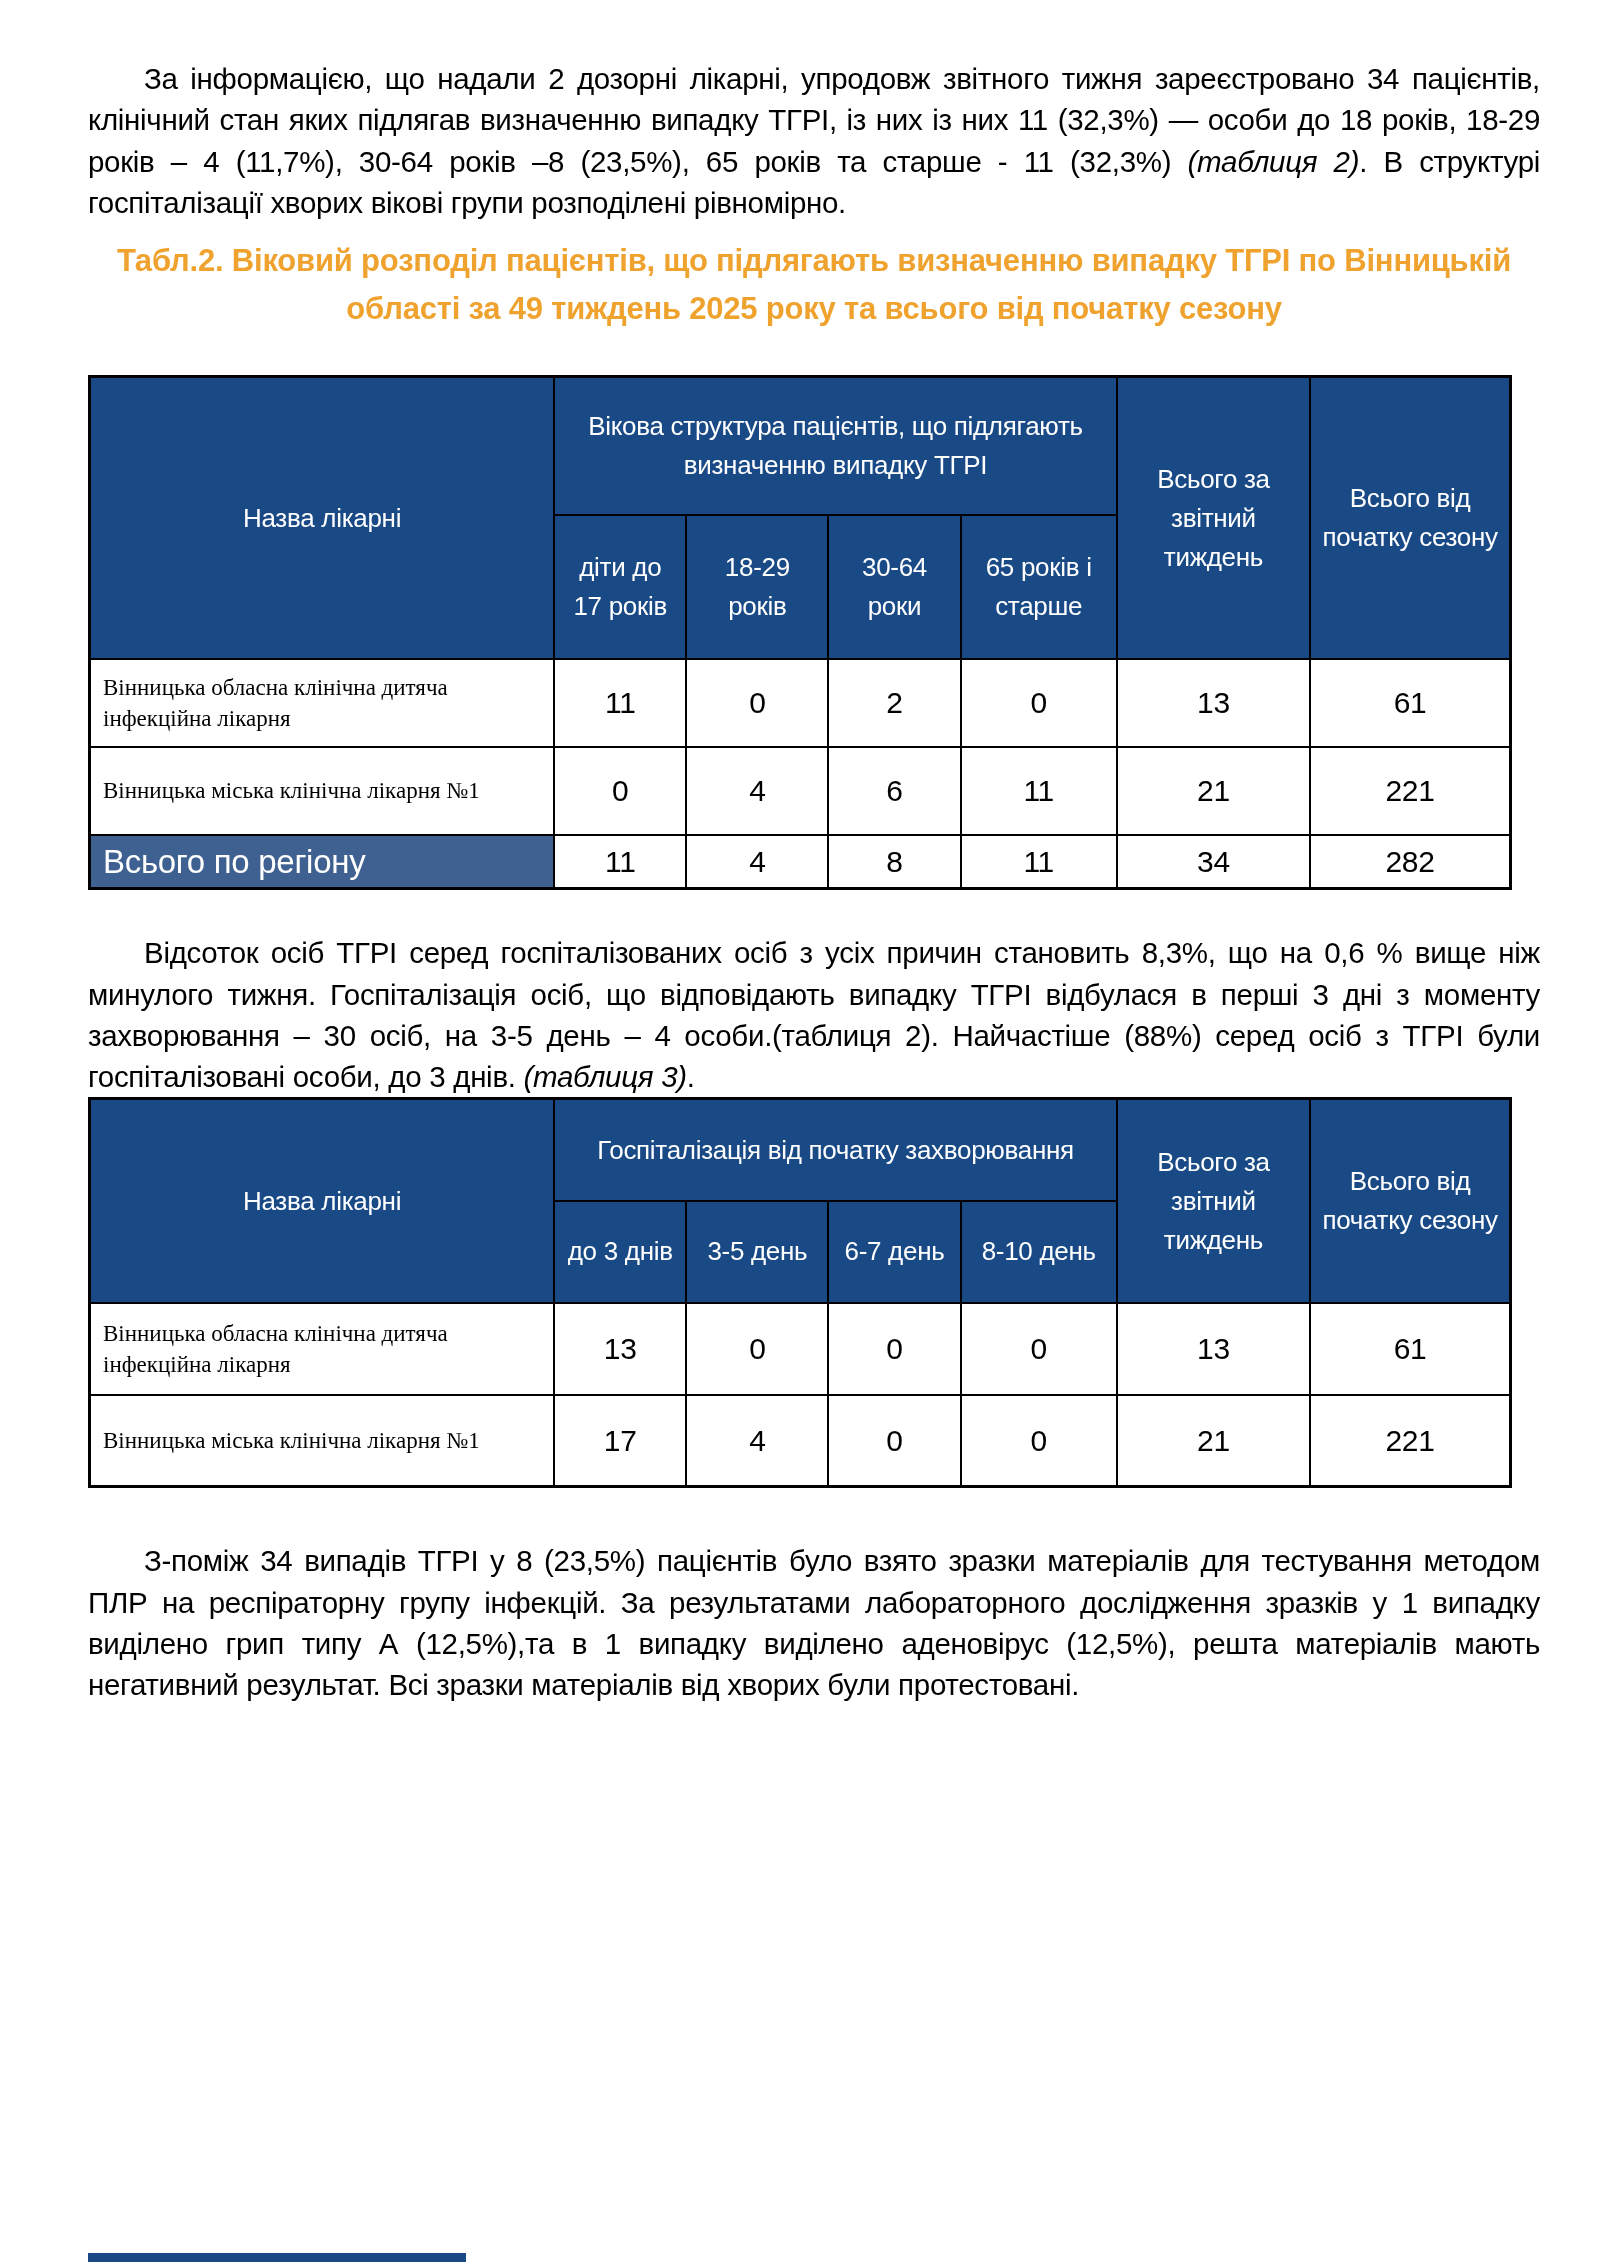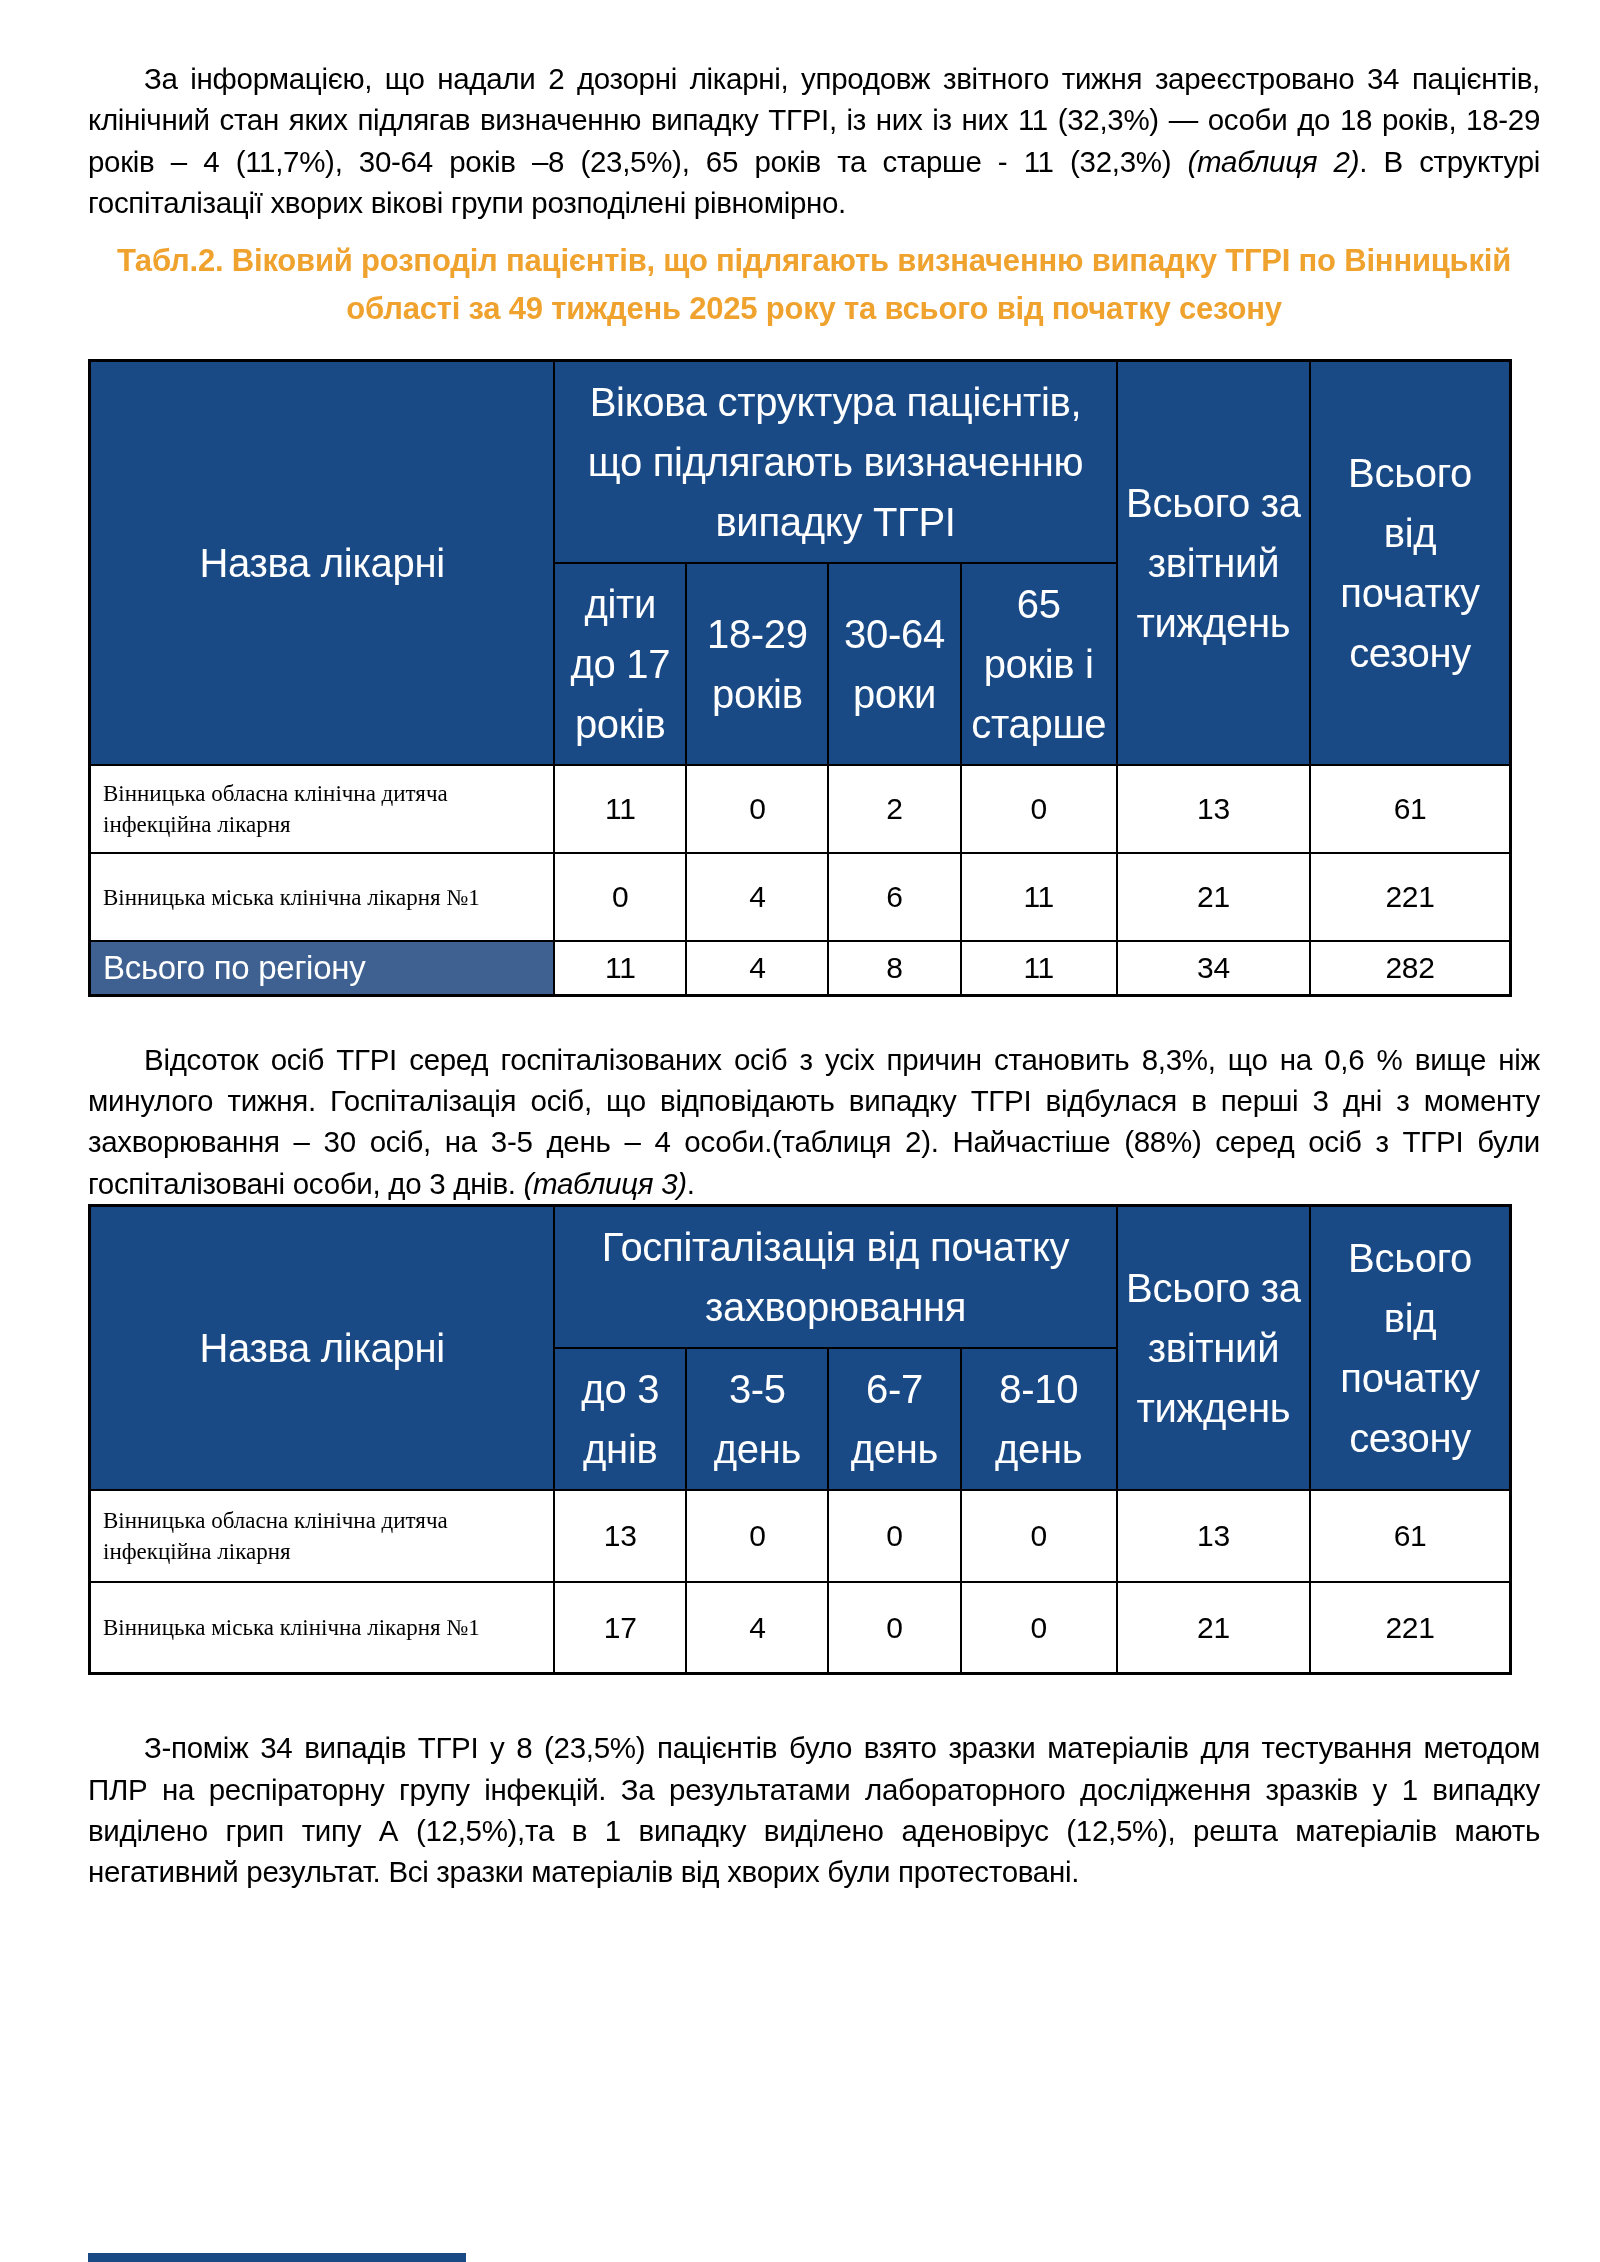--- a/index.html
+++ b/index.html
@@ -21,37 +21,37 @@
     padding:58px 60px 0 88px;
   }
   .body-par{
     width:1452px;
     font-size:29.5px;line-height:1.40;letter-spacing:-0.3px;
     text-align:justify;text-indent:56px;
     color:var(--ink);
   }
   .par-gap-top{margin-top:42px;}
   .table-title{
-    width:1452px;margin-top:14px;margin-bottom:26px;
+    width:1452px;margin-top:14px;margin-bottom:42px;
     text-align:center;font-weight:bold;
     font-size:31px;line-height:1.55;letter-spacing:-0.2px;
     color:var(--orange);
   }
   .table-title.tight{margin-bottom:10px;}
   table.report{
     width:1424px;border-collapse:collapse;table-layout:fixed;
     border:3px solid #000;
   }
   table.report td{
     border:2px solid #000;
     vertical-align:middle;
   }
   td.hcell{
     background:var(--header-bg);color:#fff;
-    text-align:center;font-size:40px;line-height:1.5;
+    text-align:center;font-size:26px;line-height:1.5;
     padding:10px 8px;letter-spacing:-0.3px;
   }
   td.name-cell{
     font-family:"Liberation Serif",serif;
     font-size:23px;line-height:1.35;
     padding:8px 10px 8px 12px;text-align:left;
     background:#fff;color:#000;
   }
   td.num-cell{
     text-align:center;font-size:30px;background:#fff;color:#000;

